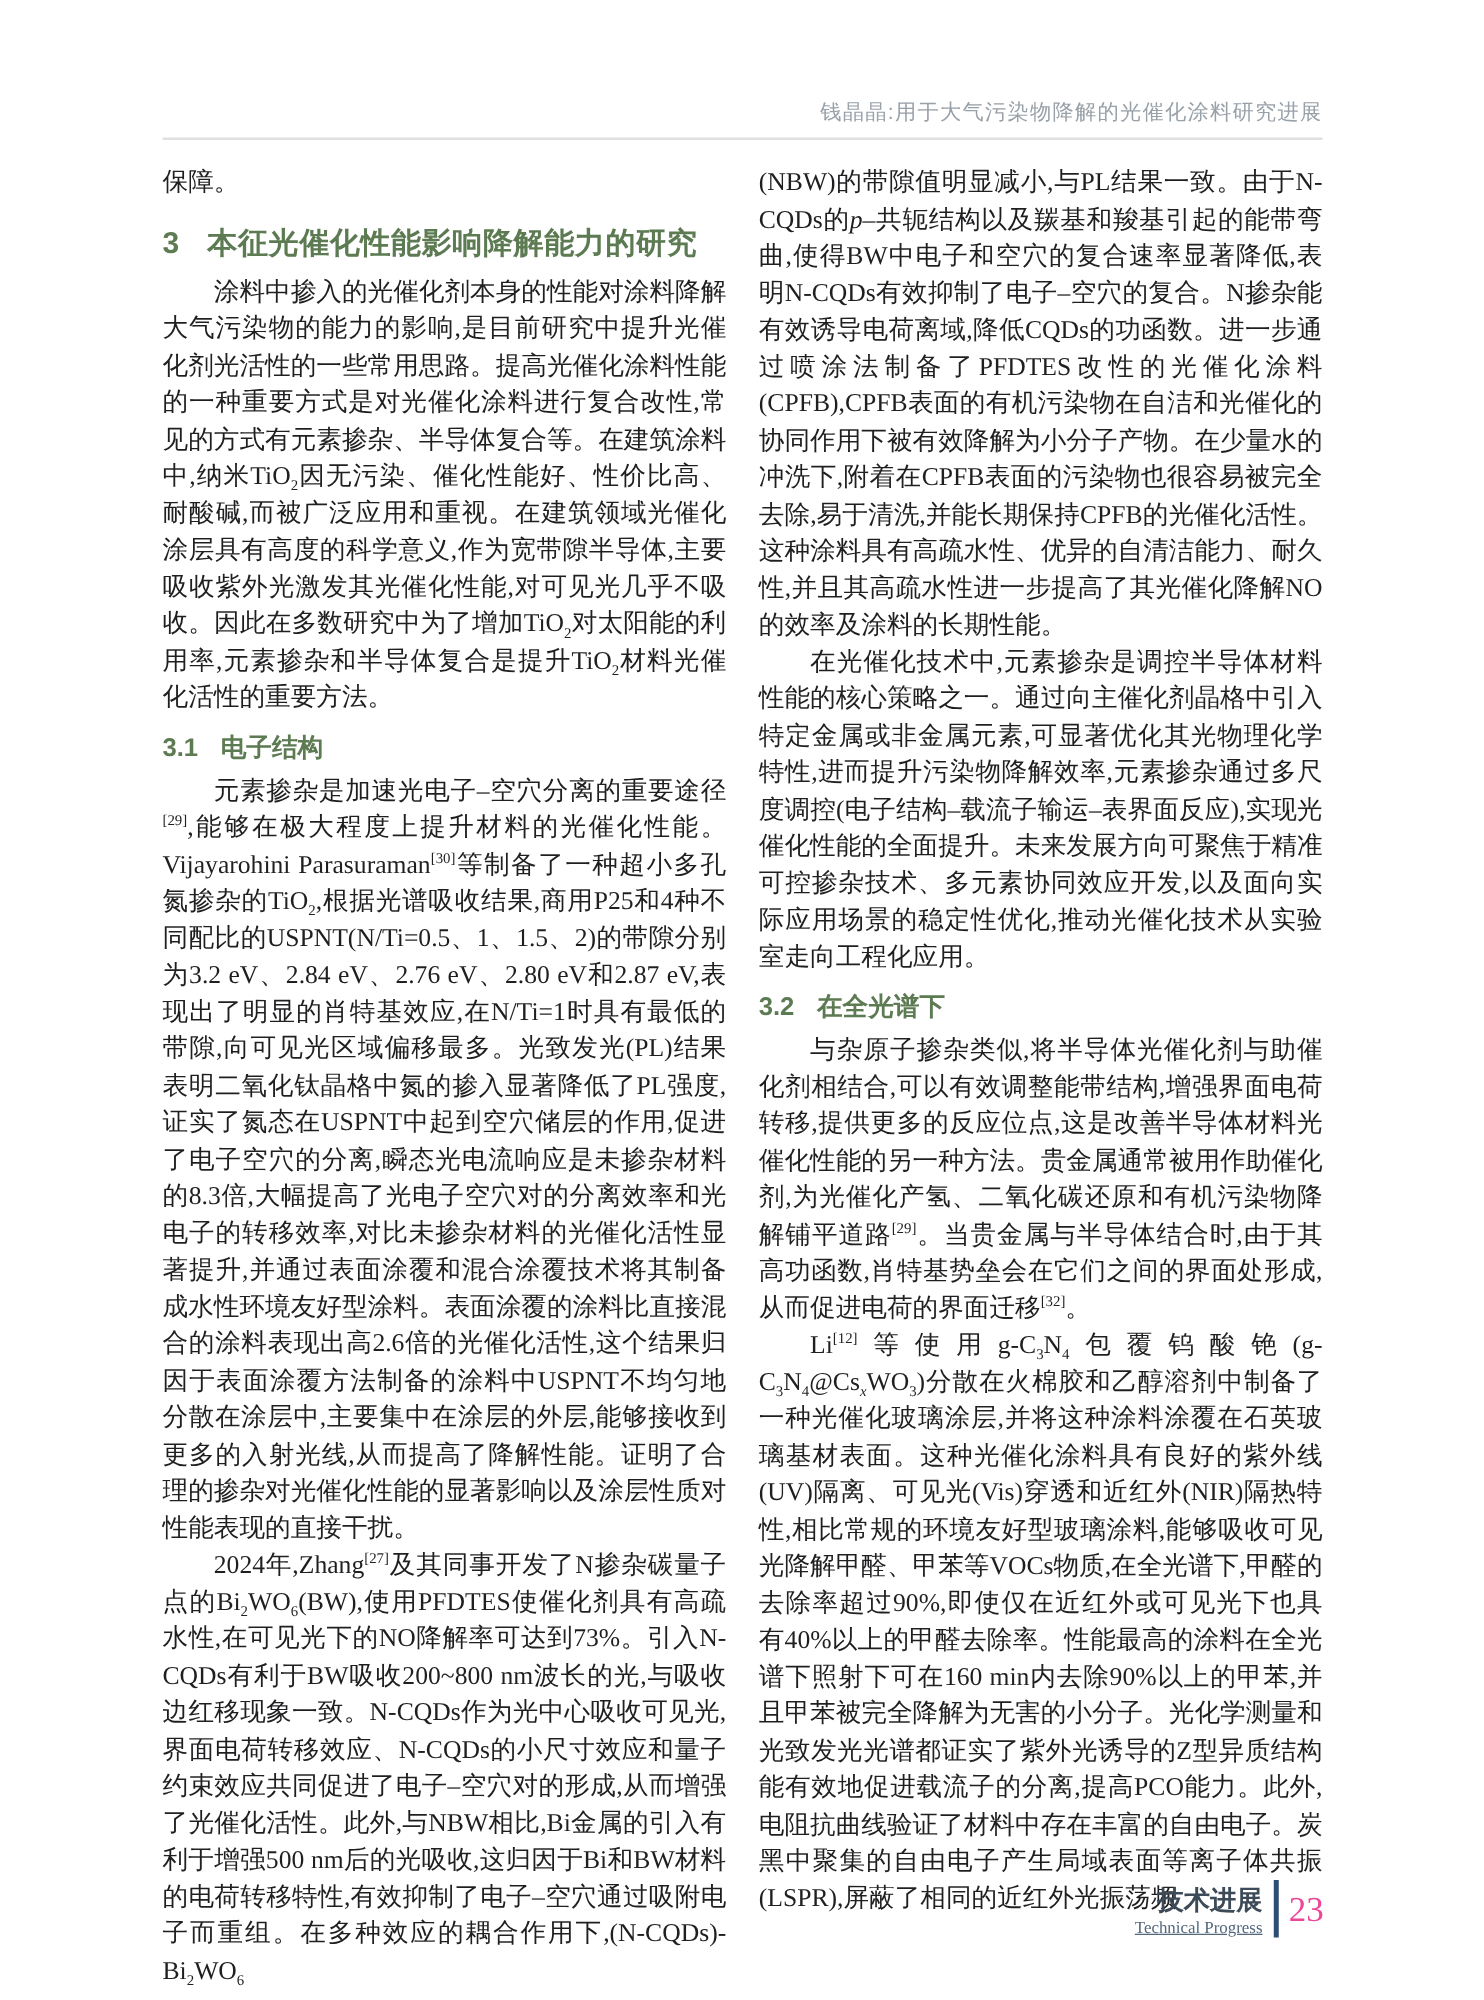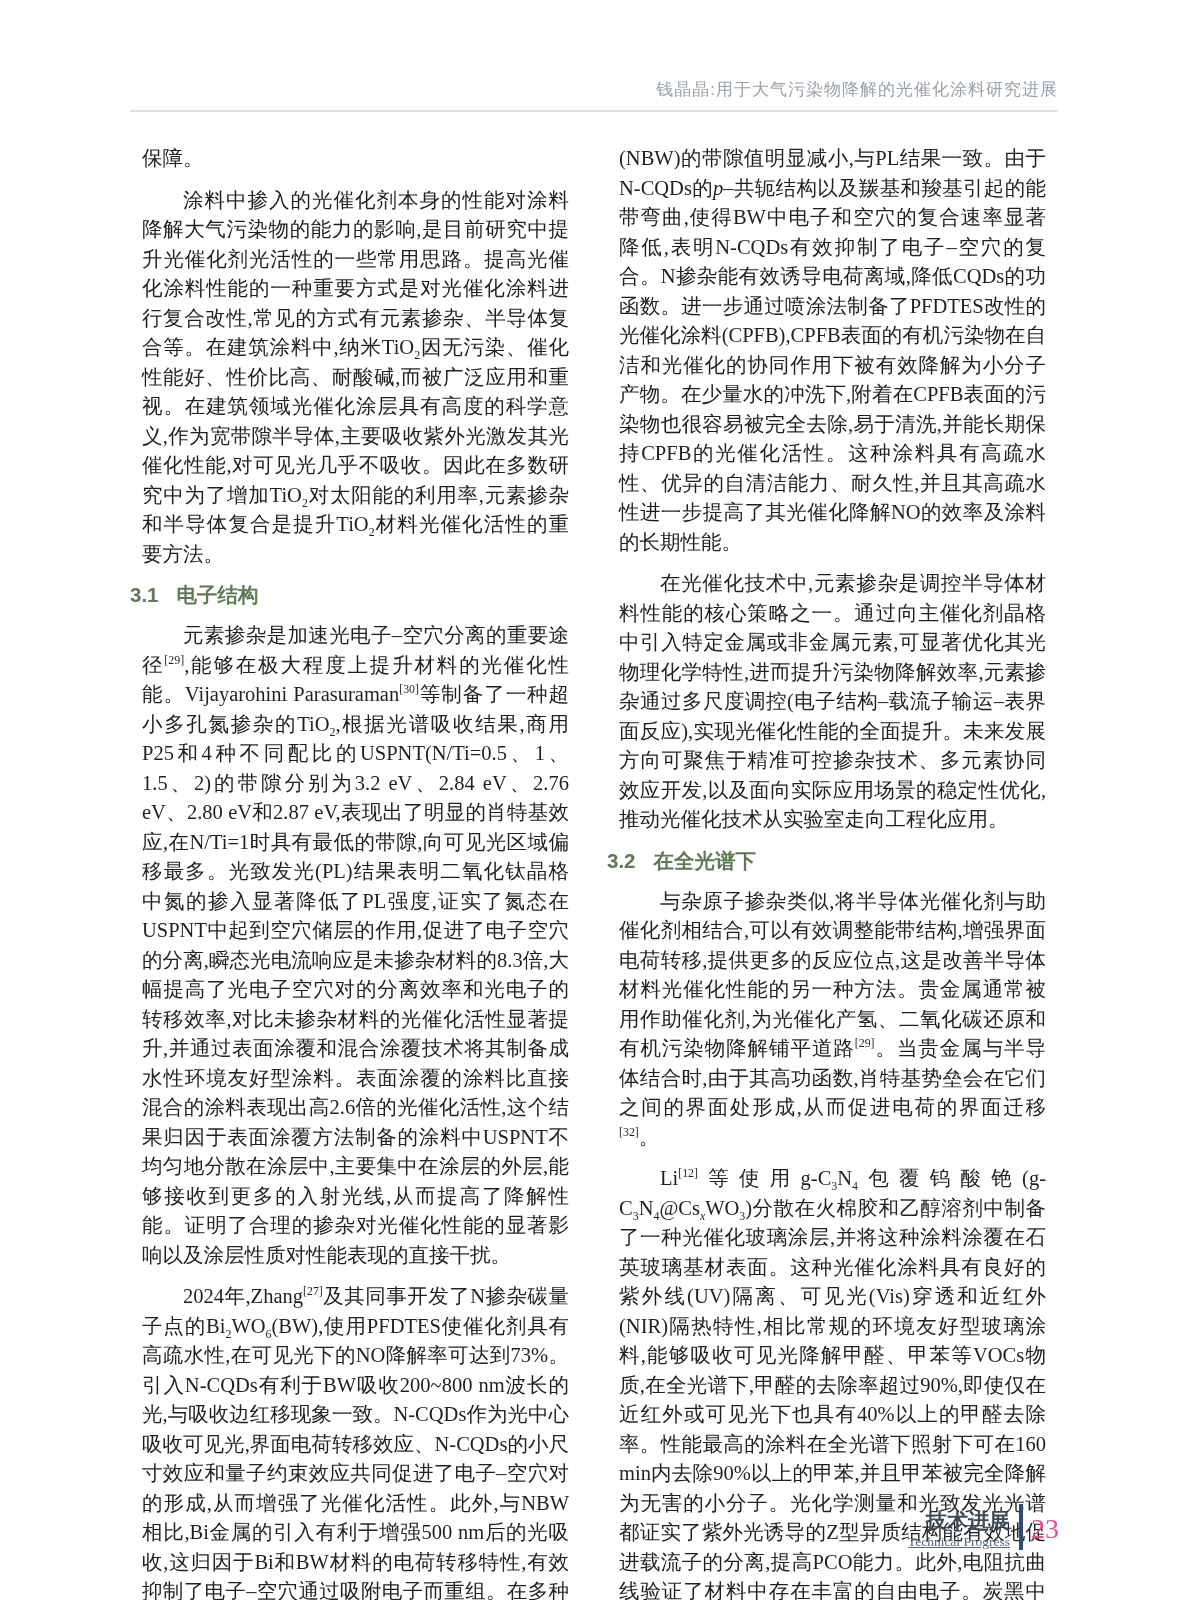--- a/index.html
+++ b/index.html
@@ -22,21 +22,21 @@
     border-bottom:2px solid #dfe1e3;
   }
 
   
   .columns{
     position:absolute;top:132px;left:130px;width:928px;
     display:flex;gap:26px;
   }
   .col{width:451px;}
   .col p{
-    margin:12px;
+    margin:0;
     font-size:20.5px;
     line-height:29.5px;
     text-align:justify;
     text-justify:inter-ideograph;
   }
   .col p.indent{text-indent:2em;}
   sup{font-size:0.58em;line-height:0;}
   sub{font-size:0.58em;line-height:0;}
 
   h2.section{
@@ -80,20 +80,23 @@
 
 <div class="page">
 
   <div class="running-head">钱晶晶:用于大气污染物降解的光催化涂料研究进展</div>
 
   <div class="columns">
 
     <section class="col">
       <p>保障。</p>
 
+      <h2 class="section">
+        <span class="sec-num">3</span><span>本征光催化性能影响降解能力的研究</span>
+      </h2>
 
       <p class="indent">涂料中掺入的光催化剂本身的性能对涂料降解大气污染物的能力的影响,是目前研究中提升光催化剂光活性的一些常用思路。提高光催化涂料性能的一种重要方式是对光催化涂料进行复合改性,常见的方式有元素掺杂、半导体复合等。在建筑涂料中,纳米TiO<sub>2</sub>因无污染、催化性能好、性价比高、耐酸碱,而被广泛应用和重视。在建筑领域光催化涂层具有高度的科学意义,作为宽带隙半导体,主要吸收紫外光激发其光催化性能,对可见光几乎不吸收。因此在多数研究中为了增加TiO<sub>2</sub>对太阳能的利用率,元素掺杂和半导体复合是提升TiO<sub>2</sub>材料光催化活性的重要方法。</p>
 
       <h3 class="subsection">
         <span class="sub-num">3.1</span><span>电子结构</span>
       </h3>
 
       <p class="indent">元素掺杂是加速光电子–空穴分离的重要途径<sup>[29]</sup>,能够在极大程度上提升材料的光催化性能。Vijayarohini Parasuraman<sup>[30]</sup>等制备了一种超小多孔氮掺杂的TiO<sub>2</sub>,根据光谱吸收结果,商用P25和4种不同配比的USPNT(N/Ti=0.5、1、1.5、2)的带隙分别为3.2 eV、2.84 eV、2.76 eV、2.80 eV和2.87 eV,表现出了明显的肖特基效应,在N/Ti=1时具有最低的带隙,向可见光区域偏移最多。光致发光(PL)结果表明二氧化钛晶格中氮的掺入显著降低了PL强度,证实了氮态在USPNT中起到空穴储层的作用,促进了电子空穴的分离,瞬态光电流响应是未掺杂材料的8.3倍,大幅提高了光电子空穴对的分离效率和光电子的转移效率,对比未掺杂材料的光催化活性显著提升,并通过表面涂覆和混合涂覆技术将其制备成水性环境友好型涂料。表面涂覆的涂料比直接混合的涂料表现出高2.6倍的光催化活性,这个结果归因于表面涂覆方法制备的涂料中USPNT不均匀地分散在涂层中,主要集中在涂层的外层,能够接收到更多的入射光线,从而提高了降解性能。证明了合理的掺杂对光催化性能的显著影响以及涂层性质对性能表现的直接干扰。</p>
 
       <p class="indent">2024年,Zhang<sup>[27]</sup>及其同事开发了N掺杂碳量子点的Bi<sub>2</sub>WO<sub>6</sub>(BW),使用PFDTES使催化剂具有高疏水性,在可见光下的NO降解率可达到73%。引入N-CQDs有利于BW吸收200~800 nm波长的光,与吸收边红移现象一致。N-CQDs作为光中心吸收可见光,界面电荷转移效应、N-CQDs的小尺寸效应和量子约束效应共同促进了电子–空穴对的形成,从而增强了光催化活性。此外,与NBW相比,Bi金属的引入有利于增强500 nm后的光吸收,这归因于Bi和BW材料的电荷转移特性,有效抑制了电子–空穴通过吸附电子而重组。在多种效应的耦合作用下,(N-CQDs)-Bi<sub>2</sub>WO<sub>6</sub></p>

